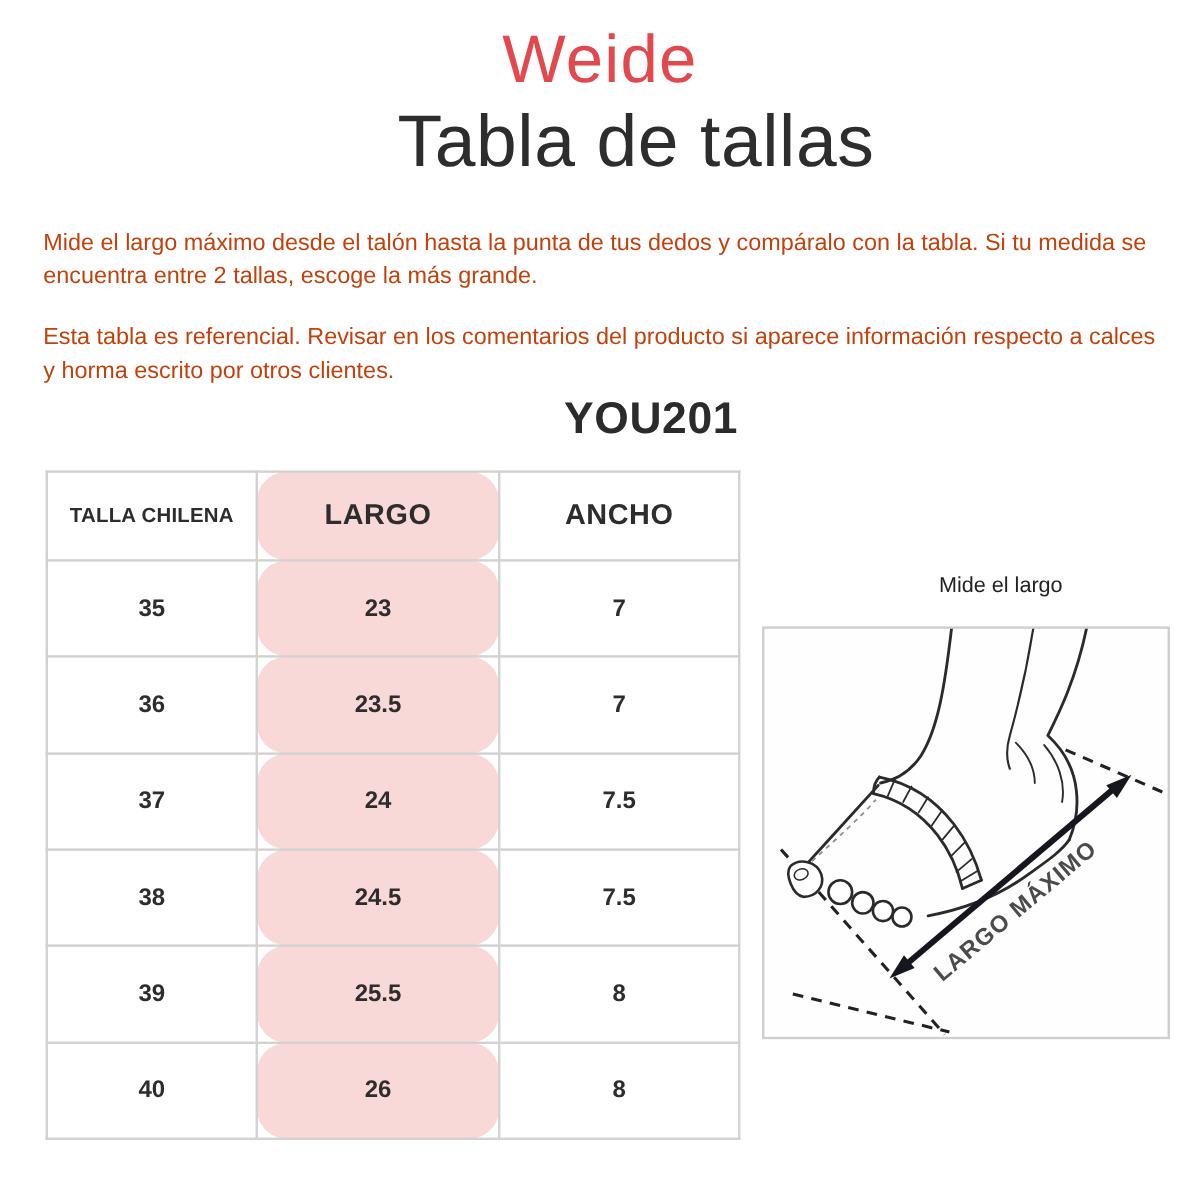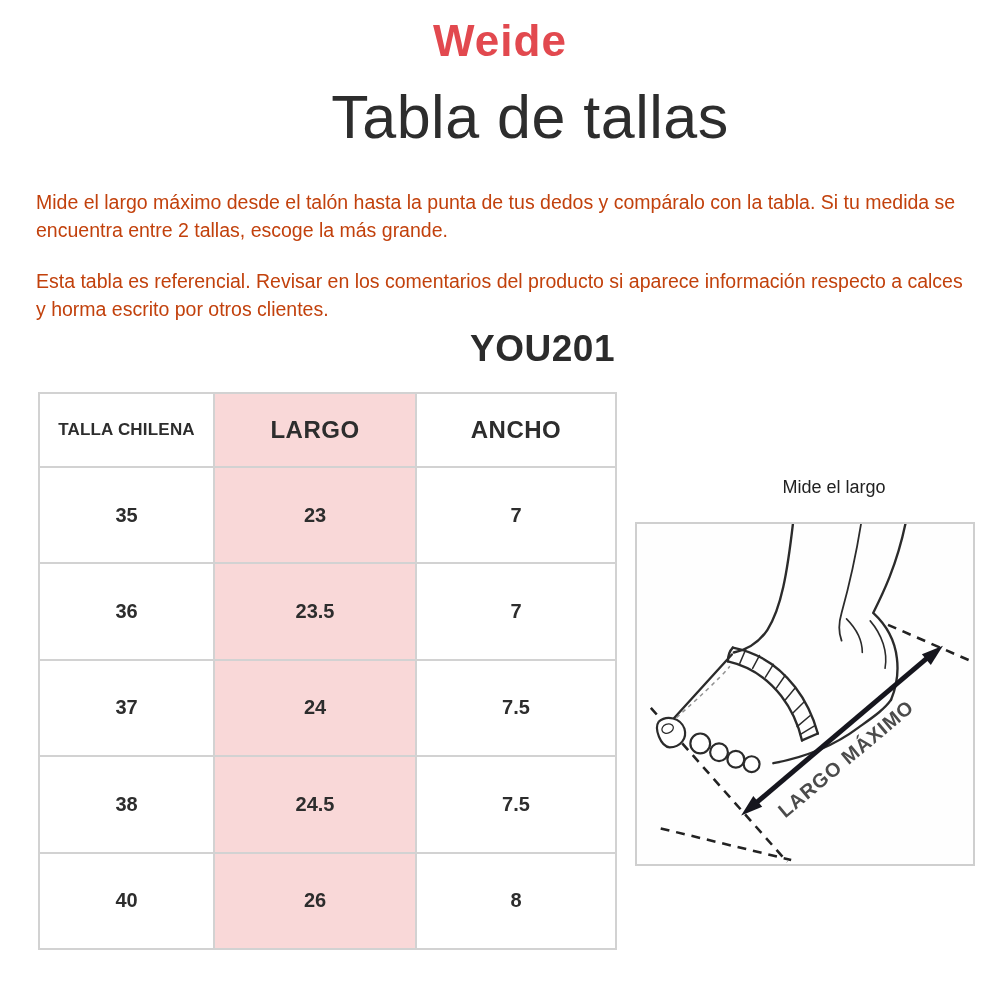--- a/index.html
+++ b/index.html
@@ -8,21 +8,21 @@
     --text-dark:#2b2b2b;
     --border-gray:#d2d2d2;
     --table-outer:#c2c2c2;
   }
   *{margin:0;padding:0;box-sizing:border-box;}
   html,body{background:#ffffff;}
   body{font-family:"Liberation Sans","DejaVu Sans",sans-serif;color:var(--text-dark);}
   .page{position:relative;width:1000px;height:1000px;background:#fff;overflow:hidden;}
 
   .logo{position:absolute;top:16px;left:0;width:100%;text-align:center;
-        font-size:44px;font-weight:bold;color:var(--accent-red);letter-spacing:1px;}
+        font-size:56px;font-weight:normal;color:var(--accent-red);letter-spacing:1px;}
   .title{position:absolute;top:82px;left:0;width:100%;text-align:center;
          font-size:61px;font-weight:500;color:#2d2d2d;letter-spacing:0.5px;margin-left:30px;}
 
   .para{position:absolute;left:36px;width:932px;font-size:19.5px;line-height:1.42;
         color:#c2410c;}
   .para-1{top:189px;}
   .para-2{top:268px;}
 
   .product-code{position:absolute;top:328px;left:38px;width:577px;text-align:right;
                 font-size:37px;font-weight:bold;color:#2b2b2b;letter-spacing:0.5px;}
@@ -30,21 +30,21 @@
   table.size-table{position:absolute;top:392px;left:38px;width:577px;height:558px;
                    border-collapse:collapse;table-layout:fixed;
                    border:2px solid var(--table-outer);}
   .size-table th,.size-table td{border:2px solid var(--border-gray);text-align:center;
                    vertical-align:middle;font-weight:bold;color:#2d2d2d;background:#fff;}
   .size-table thead tr{height:74px;}
   .size-table tbody tr{height:80px;}
   .th-small{font-size:17px;letter-spacing:0.2px;}
   .th-big{font-size:24px;letter-spacing:0.5px;}
   .size-table td{font-size:20px;}
-  .col-pink{background:var(--highlight-pink) !important;}
+  .col-pink{background:var(--highlight-pink) !important;border-radius:25px;}
 
   .measure-title{position:absolute;top:477px;left:664px;width:340px;text-align:center;
                  font-size:18px;color:#222;}
   .illustration{position:absolute;top:522px;left:635px;width:340px;height:344px;
                 border:2px solid #cfcfcf;background:#fefefe;}
   .illustration svg{display:block;width:100%;height:100%;}
 </style>
 </head>
 <body>
 
@@ -85,20 +85,25 @@
       </tr>
       <tr>
         <td>37</td>
         <td class="col-pink">24</td>
         <td>7.5</td>
       </tr>
       <tr>
         <td>38</td>
         <td class="col-pink">24.5</td>
         <td>7.5</td>
+      </tr>
+      <tr>
+        <td>39</td>
+        <td class="col-pink">25.5</td>
+        <td>8</td>
       </tr>
       <tr>
         <td>40</td>
         <td class="col-pink">26</td>
         <td>8</td>
       </tr>
     </tbody>
   </table>
 
   <div class="measure-title">Mide el largo</div>

